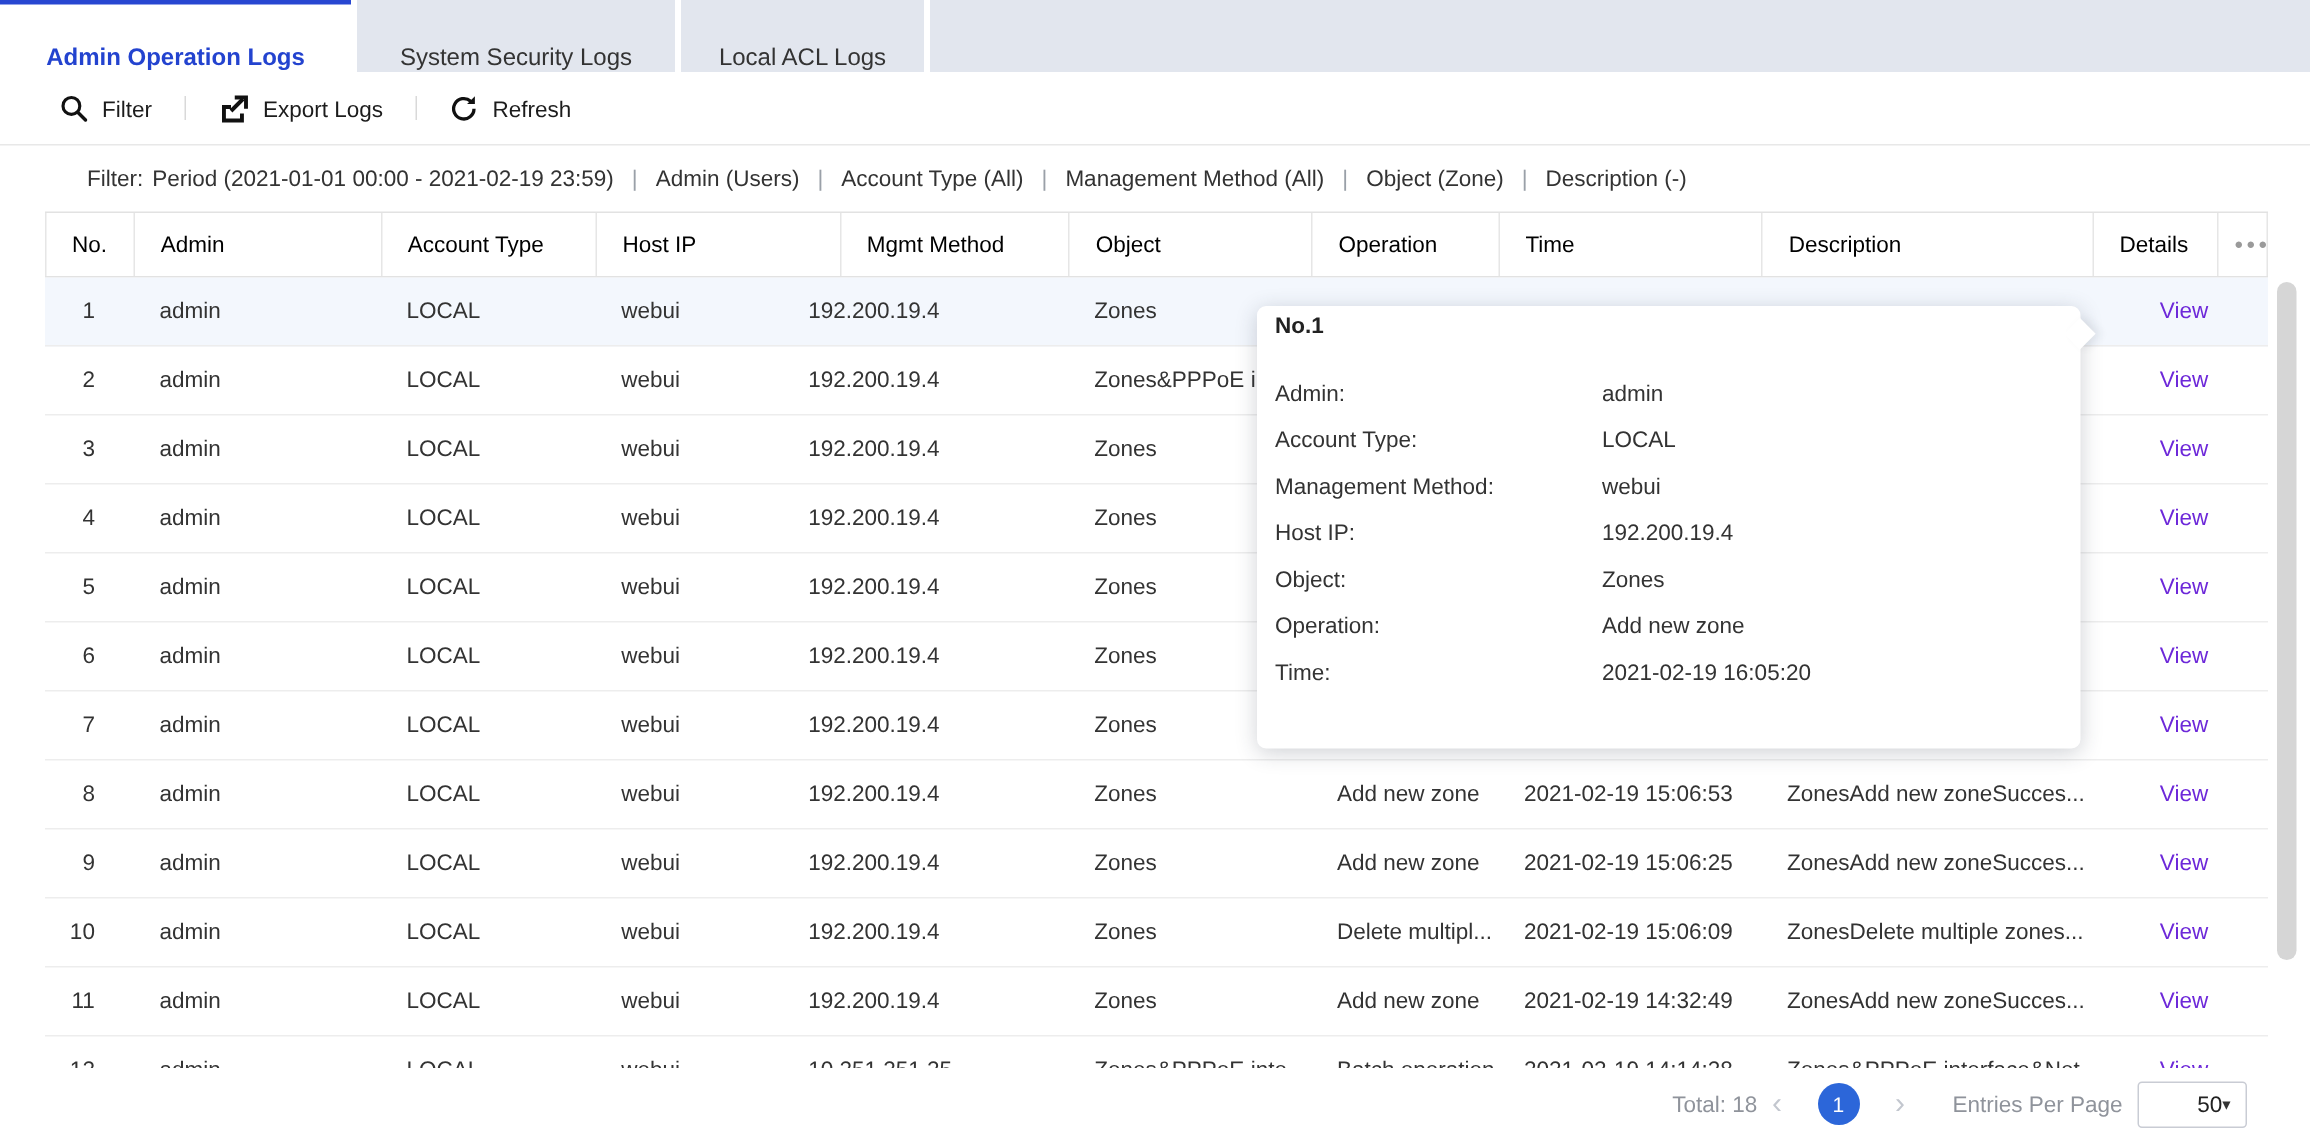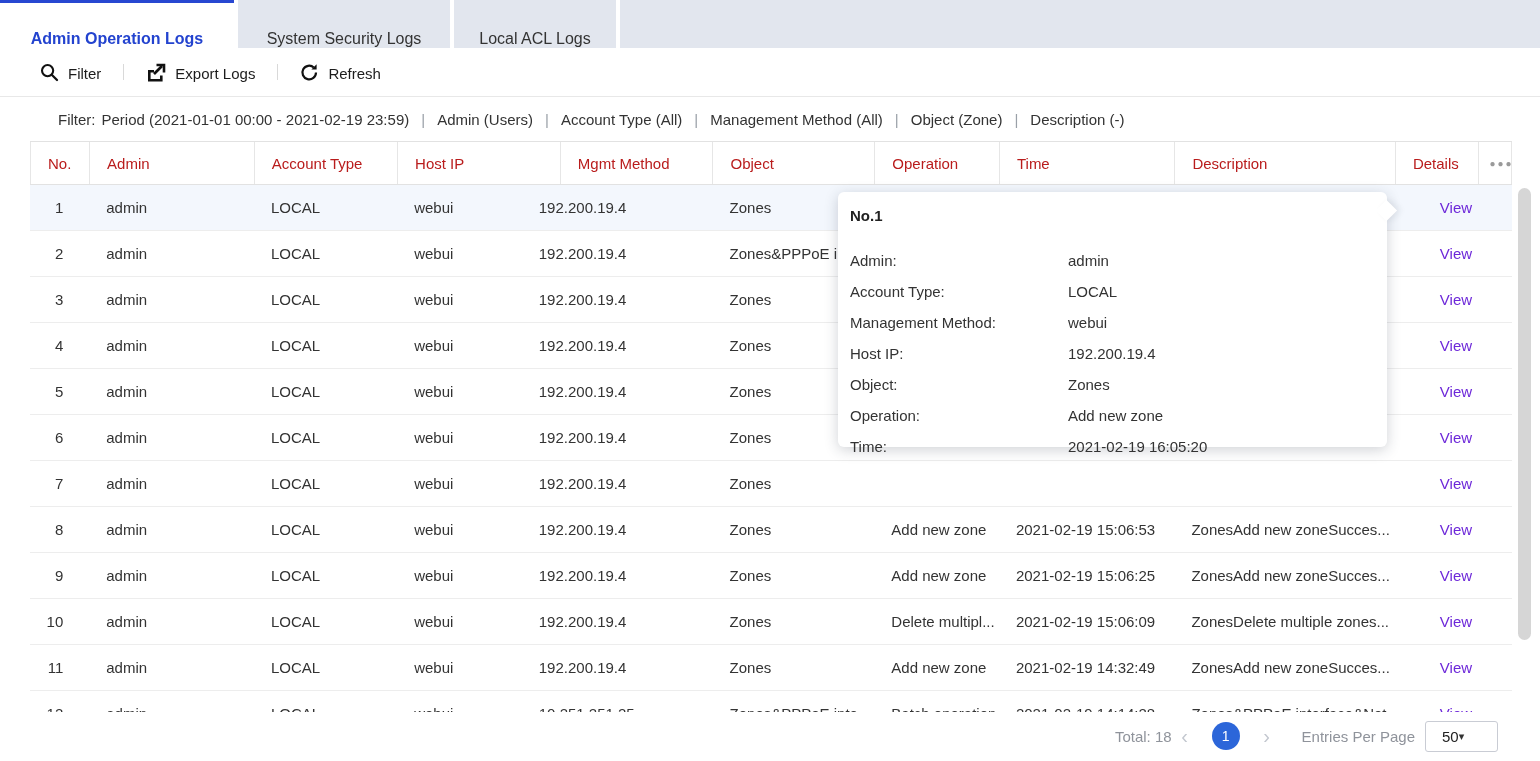--- a/index.html
+++ b/index.html
@@ -26,38 +26,38 @@
   
   .filterbar { height:44px; display:flex; align-items:center; padding-left:38px;
                font-size:15px; color:#333; white-space:nowrap; }
   .filterbar .sep { color:#9aa0a8; margin:0 12px; }
   .filterbar .prefix { margin-right:6px;margin-left:20px; }
 
   
   .tablewrap { position:relative; margin:0 28px 0 30px; }
   .thead { display:flex; height:44px; align-items:stretch;
            border-top:1px solid #e2e2e2; border-bottom:1px solid #e2e2e2; }
-  .th { display:flex; align-items:center; font-size:15px; color:#b91c1c;
+  .th { display:flex; align-items:center; font-size:15px; color:#000000;
         padding-left:17px; border-left:1px solid #e6e6e6; overflow:hidden; white-space:nowrap; }
   .th:last-child { border-right:1px solid #e6e6e6; }
   .th.cmore { color:#9a9a9a; font-size:10px; letter-spacing:2px; padding-left:10px; cursor:pointer; }
   .tbody { height:527px; overflow:hidden; }
   .tr { display:flex; height:46px; align-items:center; border-bottom:1px solid #ededed; }
   .tr.hl { background:#f3f7fd; }
   .td { font-size:15px; color:#333; padding-left:17px; overflow:hidden; white-space:nowrap; }
   .td.c0 { text-align:right; padding-left:0; padding-right:26px; }
   .td a { color:#6d28d9; text-decoration:none; cursor:pointer;margin-left:28px; }
 
   .c0{width:60px;} .c1{width:168px;} .c2{width:146px;} .c3{width:127px;} .c4{width:166px;}
   .c5{width:165px;margin-left:28px;} .c6{width:127px;} .c7{width:179px;} .c8{width:225px;} .c9{width:85px;} .c10{width:34px;}
 
   
-  .popup { position:absolute; left:838px; top:192px; width:549px; height:255px;
+  .popup { position:absolute; left:838px; top:204px; width:549px; height:295px;
            background:#fff; border-radius:6px; z-index:20;
-           box-shadow:0 3px 14px rgba(40,50,70,.22); padding:15px 0 0 12px; }
+           box-shadow:0 3px 14px rgba(40,50,70,.22); padding:5px 0 0 12px; }
   .popup::after { content:""; position:absolute; right:-7px; top:11px; width:15px; height:15px;
                   background:#fff; transform:rotate(45deg);
                   box-shadow:3px -3px 6px rgba(40,50,70,.08); }
   .popup .ptitle { font-weight:bold; font-size:15px; color:#222; margin-bottom:21px; }
   .prow { display:flex; height:31px; align-items:center; font-size:15px;gap:40px; }
   .prow .plabel { width:178px; color:#333; }
   .prow .pvalue { color:#333; }
 
   
   .vscroll { position:absolute; right:9px; top:188px; width:13px; height:452px;
@@ -66,21 +66,21 @@
   
   .footer { height:48px; display:flex; align-items:center; justify-content:flex-end;
             padding-right:42px; gap:0; font-size:15px; color:#8f939b; }
   .footer .total { }
   .pgbtn { color:#c3c7cf; font-size:20px; width:26px; text-align:center; cursor:pointer; user-select:none; }
   .pgnum { width:28px; height:28px; border-radius:50%; background:#2c66d9; color:#fff;
            font-size:14px; display:flex; align-items:center; justify-content:center;
            margin:0 14px; cursor:pointer; }
   .eplabel { margin:0 10px 0 22px; }
   .epselect { width:73px; height:31px; border:1px solid #c9ccd4; border-radius:3px; background:#fff;
-              display:flex; align-items:center; justify-content:flex-start;
+              display:flex; align-items:center; justify-content:flex-end;
               padding:0 10px 0 16px; color:#222; cursor:pointer; }
   .epselect .caret { font-size:11px; color:#333; }
 </style>
 </head>
 <body>
 
 <div class="tabbar">
   <div class="tabfill"></div>
   <div class="tab tab1 active">
       <span>Admin Operation Logs</span>

